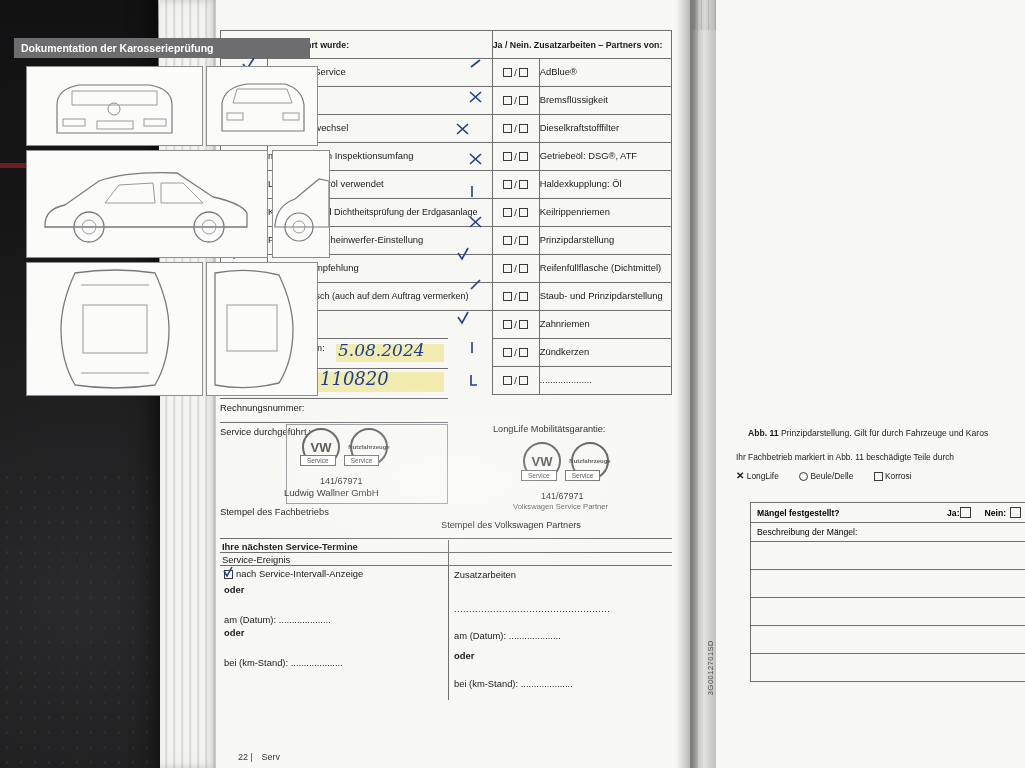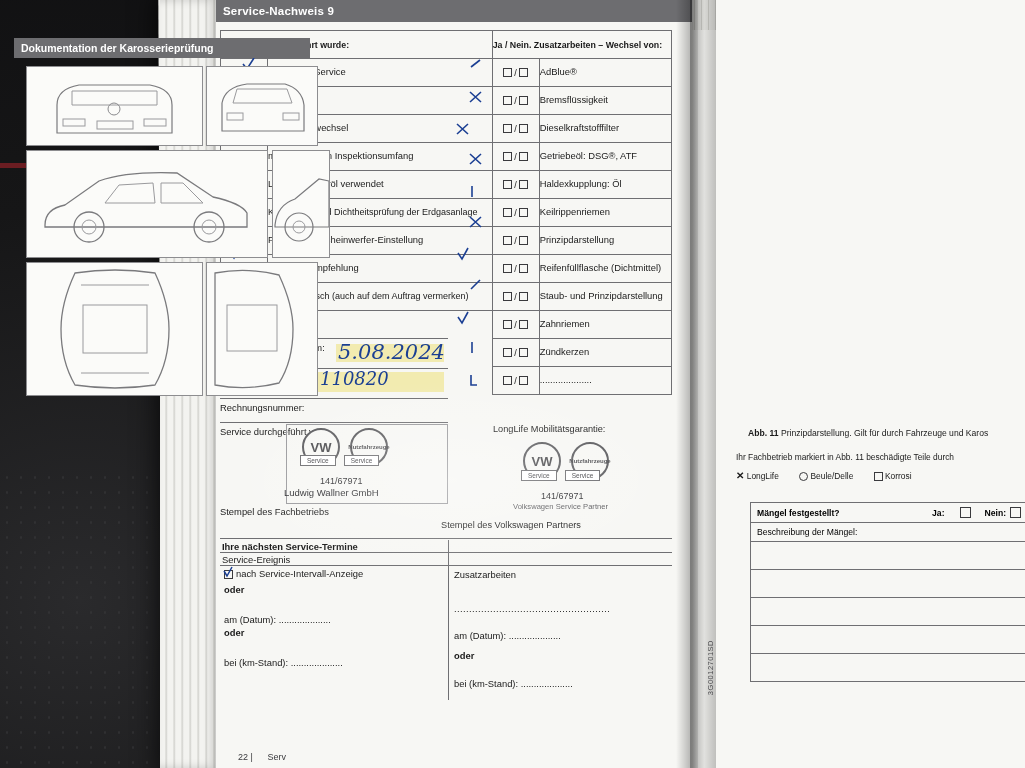--- a/index.html
+++ b/index.html
@@ -88,27 +88,26 @@
 
 <div class="bg"></div>
 <div class="seat-dots"></div>
 <div class="redline"></div>
 
 <div class="booklet"></div>
 <div class="page-edges"></div>
 <div class="top-edge"></div>
 
 <div class="leftpage">
-  <div class="hdr">Service-Nachweis 9</div>
 
   <table class="svc">
     <tbody>
         <tr>
       <td class="colhead" colspan="2">Ja / Nein. Durchgeführt wurde:</td>
-      <td class="colhead" colspan="2">Ja / Nein. Zusatzarbeiten – Wechsel von:</td>
+      <td class="colhead" colspan="2">Ja / Nein. Zusatzarbeiten – Partners von:</td>
     </tr>
 
     <tr>
       <td class="cb"><span class="box"></span><span class="slash">/</span><span class="box"></span></td>
       <td class="lbl">Ölwechsel-Service</td>
       <td class="cb"><span class="box"></span><span class="slash">/</span><span class="box"></span></td>
       <td class="lbl">AdBlue®</td>
     </tr>
     <tr>
       <td class="cb"><span class="box"></span><span class="slash">/</span><span class="box"></span></td>
@@ -276,21 +275,21 @@
         <path d="M2 2 L2 12 L8 12" stroke="#1b3f93" stroke-width="1.6" fill="none"></path>
       </svg>
     </div>
 
   <div style="position:absolute;left:4px;top:338px;width:228px;height:1px;background:#6f6f72;"></div>
 
   <div class="fieldrow" style="top:342px;">
     <span>Service durchgeführt am:</span>
   </div>
   <div class="yellowhl" style="left:120px;top:344px;width:108px;height:18px;"></div>
-  <div class="hand" style="left:122px;top:340px;font-size:21px;">5.08.2024</div>
+  <div class="hand" style="left:122px;top:340px;font-size:17px;">5.08.2024</div>
 
   <div style="position:absolute;left:4px;top:368px;width:228px;height:1px;background:#6f6f72;"></div>
   <div class="fieldrow" style="top:372px;">
     <span>bei km-Stand:</span>
   </div>
   <div class="yellowhl" style="left:100px;top:372px;width:128px;height:20px;"></div>
   <div class="hand" style="left:104px;top:368px;font-size:18px;">110820</div>
 
   <div style="position:absolute;left:4px;top:398px;width:228px;height:1px;background:#6f6f72;"></div>
   <div class="fieldrow" style="top:402px;">
@@ -355,21 +354,21 @@
 
   <div style="position:absolute;left:238px;top:569px;font-size:9.4px;color:#1a1a1a;">Zusatzarbeiten</div>
   <div style="position:absolute;left:238px;top:603px;font-size:9.4px;color:#1a1a1a;letter-spacing:.4px;">....................................................</div>
   <div style="position:absolute;left:238px;top:630px;font-size:9.4px;color:#1a1a1a;">am (Datum): ....................</div>
   <div style="position:absolute;left:238px;top:650px;font-size:9.4px;font-weight:bold;color:#1a1a1a;">oder</div>
   <div style="position:absolute;left:238px;top:678px;font-size:9.4px;color:#1a1a1a;">bei (km-Stand): ....................</div>
 </div>
 
 <div class="footer-pg">
   <span>22 |</span>
-  <span style="margin-left:12px;">Serv</span>
+  <span style="margin-left:6px;">Serv</span>
 </div>
 
 <div class="glare"></div>
 <div class="shadow-gut"></div>
 <div class="spine"></div>
 
 <div class="rightpage"></div>
 <div class="rhdr">Dokumentation der Karosserieprüfung</div>
 
 <div class="cars">
@@ -444,21 +443,21 @@
     <span class="circ"></span> <span>Beule/Delle</span>
   </span>
   <span style="margin-left:18px;text-align:center;">
     <span class="box"></span> <span>Korrosi</span>
   </span>
 </div>
 
 <div class="maengel">
   <div class="mrow" style="display:flex;align-items:center;">
     <span style="font-weight:bold;flex:1;">Mängel festgestellt?</span>
-    <span style="font-weight:bold;margin-right:15px;">Ja:</span>
+    <span style="font-weight:bold;margin-right:0;">Ja:</span>
     <span class="box" style="width:9px;height:9px;margin-right:14px;"></span>
     <span style="font-weight:bold;margin-right:4px;">Nein:</span>
     <span class="box" style="width:9px;height:9px;"></span>
   </div>
   <div class="mrow">Beschreibung der Mängel:</div>
   <div class="mline"></div>
   <div class="mline"></div>
   <div class="mline"></div>
   <div class="mline"></div>
   <div class="mline" style="border-bottom:none;"></div>

